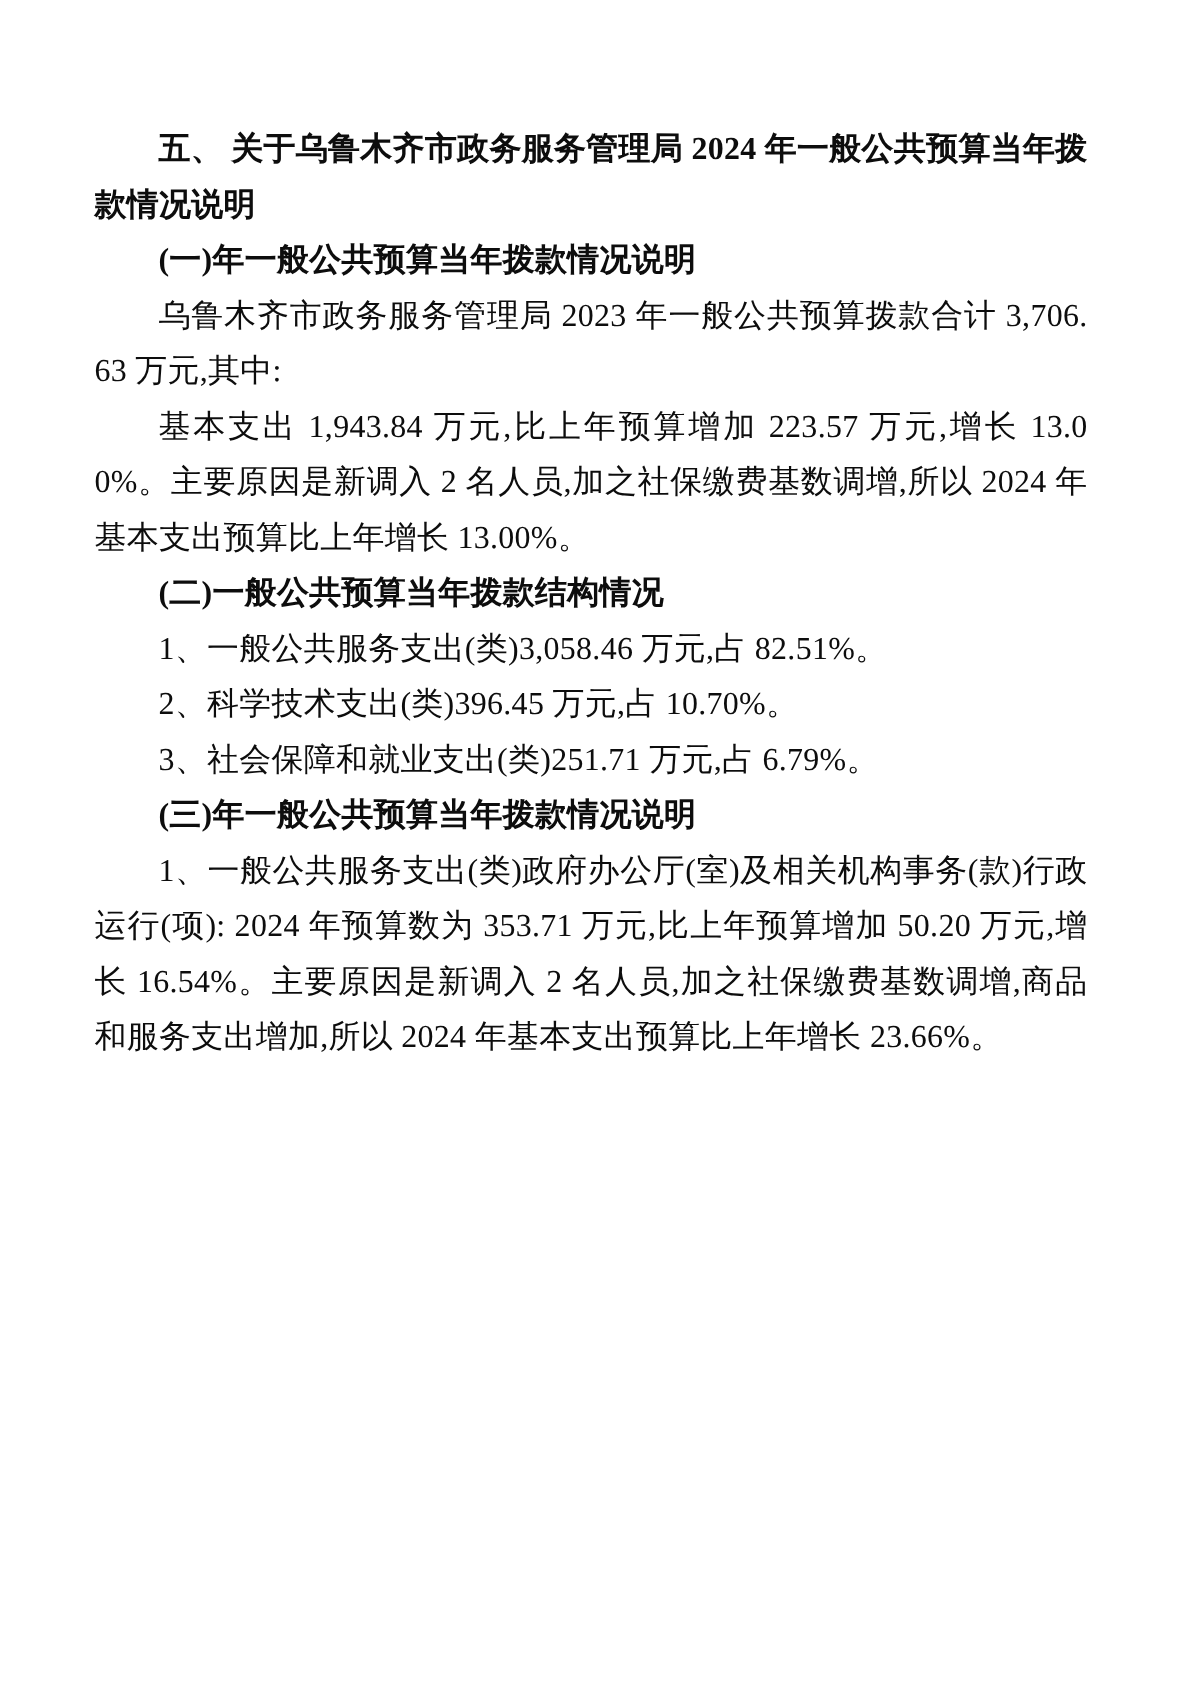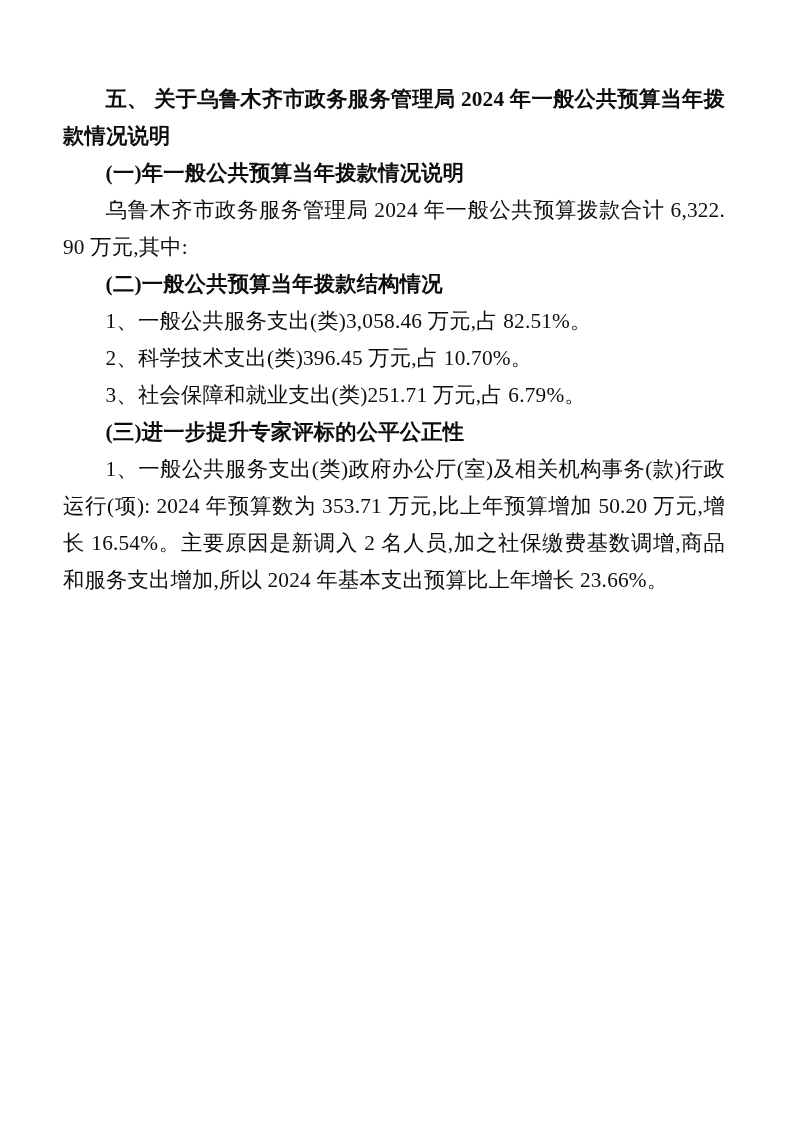--- a/index.html
+++ b/index.html
@@ -45,22 +45,23 @@
     color: #161616;
   }
 </style>
 </head>
 <body>
 
 <div class="page">
   <div class="content">
     <p class="block h1">五、 关于乌鲁木齐市政务服务管理局 2024 年一般公共预算当年拨款情况说明</p>
     <p class="block h2">(一)年一般公共预算当年拨款情况说明</p>
-    <p class="block">乌鲁木齐市政务服务管理局 2024 年一般公共预算拨款合计 6,322.90 万元,其中:</p>
+    <p class="block">乌鲁木齐市政务服务管理局 2023 年一般公共预算拨款合计 3,706.63 万元,其中:</p>
+    <p class="block">基本支出 1,943.84 万元,比上年预算增加 223.57 万元,增长 13.00%。主要原因是新调入 2 名人员,加之社保缴费基数调增,所以 2024 年基本支出预算比上年增长 13.00%。</p>
     <p class="block h2">(二)一般公共预算当年拨款结构情况</p>
     <p class="block">1、一般公共服务支出(类)3,058.46 万元,占 82.51%。</p>
     <p class="block">2、科学技术支出(类)396.45 万元,占 10.70%。</p>
     <p class="block">3、社会保障和就业支出(类)251.71 万元,占 6.79%。</p>
-    <p class="block h2">(三)进一步提升专家评标的公平公正性</p>
+    <p class="block h2">(三)年一般公共预算当年拨款情况说明</p>
     <p class="block">1、一般公共服务支出(类)政府办公厅(室)及相关机构事务(款)行政运行(项): 2024 年预算数为 353.71 万元,比上年预算增加 50.20 万元,增长 16.54%。主要原因是新调入 2 名人员,加之社保缴费基数调增,商品和服务支出增加,所以 2024 年基本支出预算比上年增长 23.66%。</p>
   </div>
   <div class="page-number">21</div>
 </div>
 
 </body></html>

